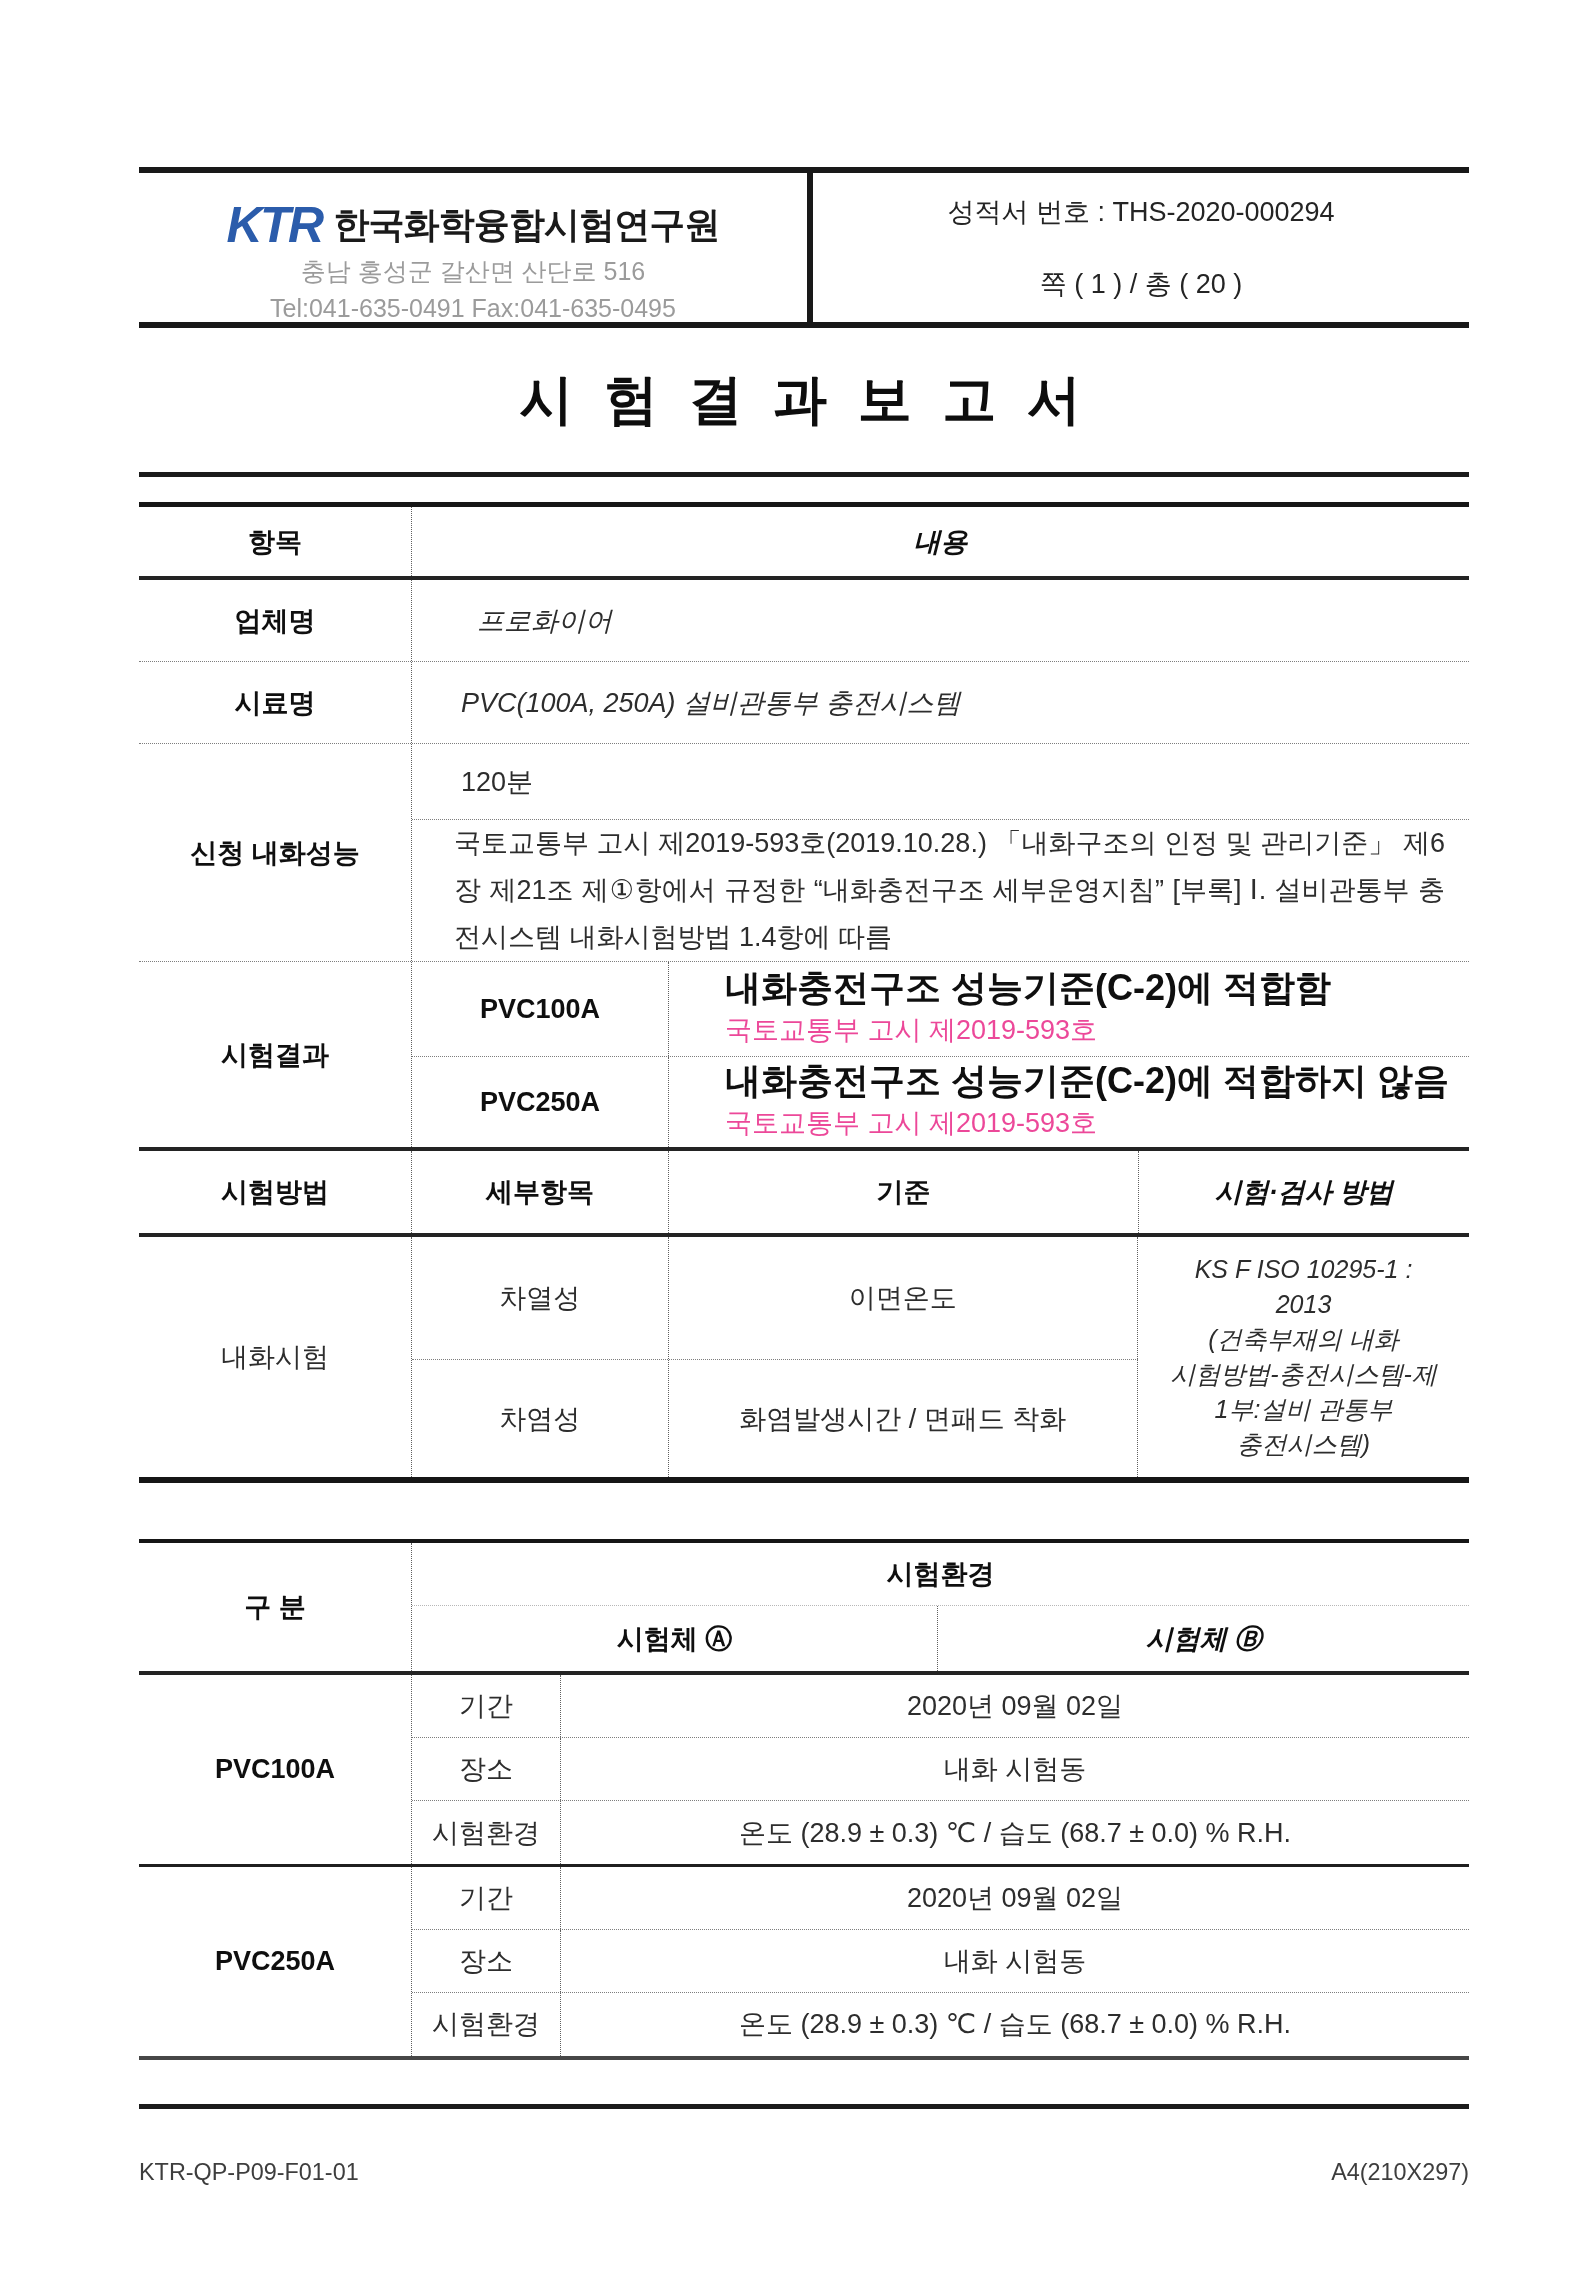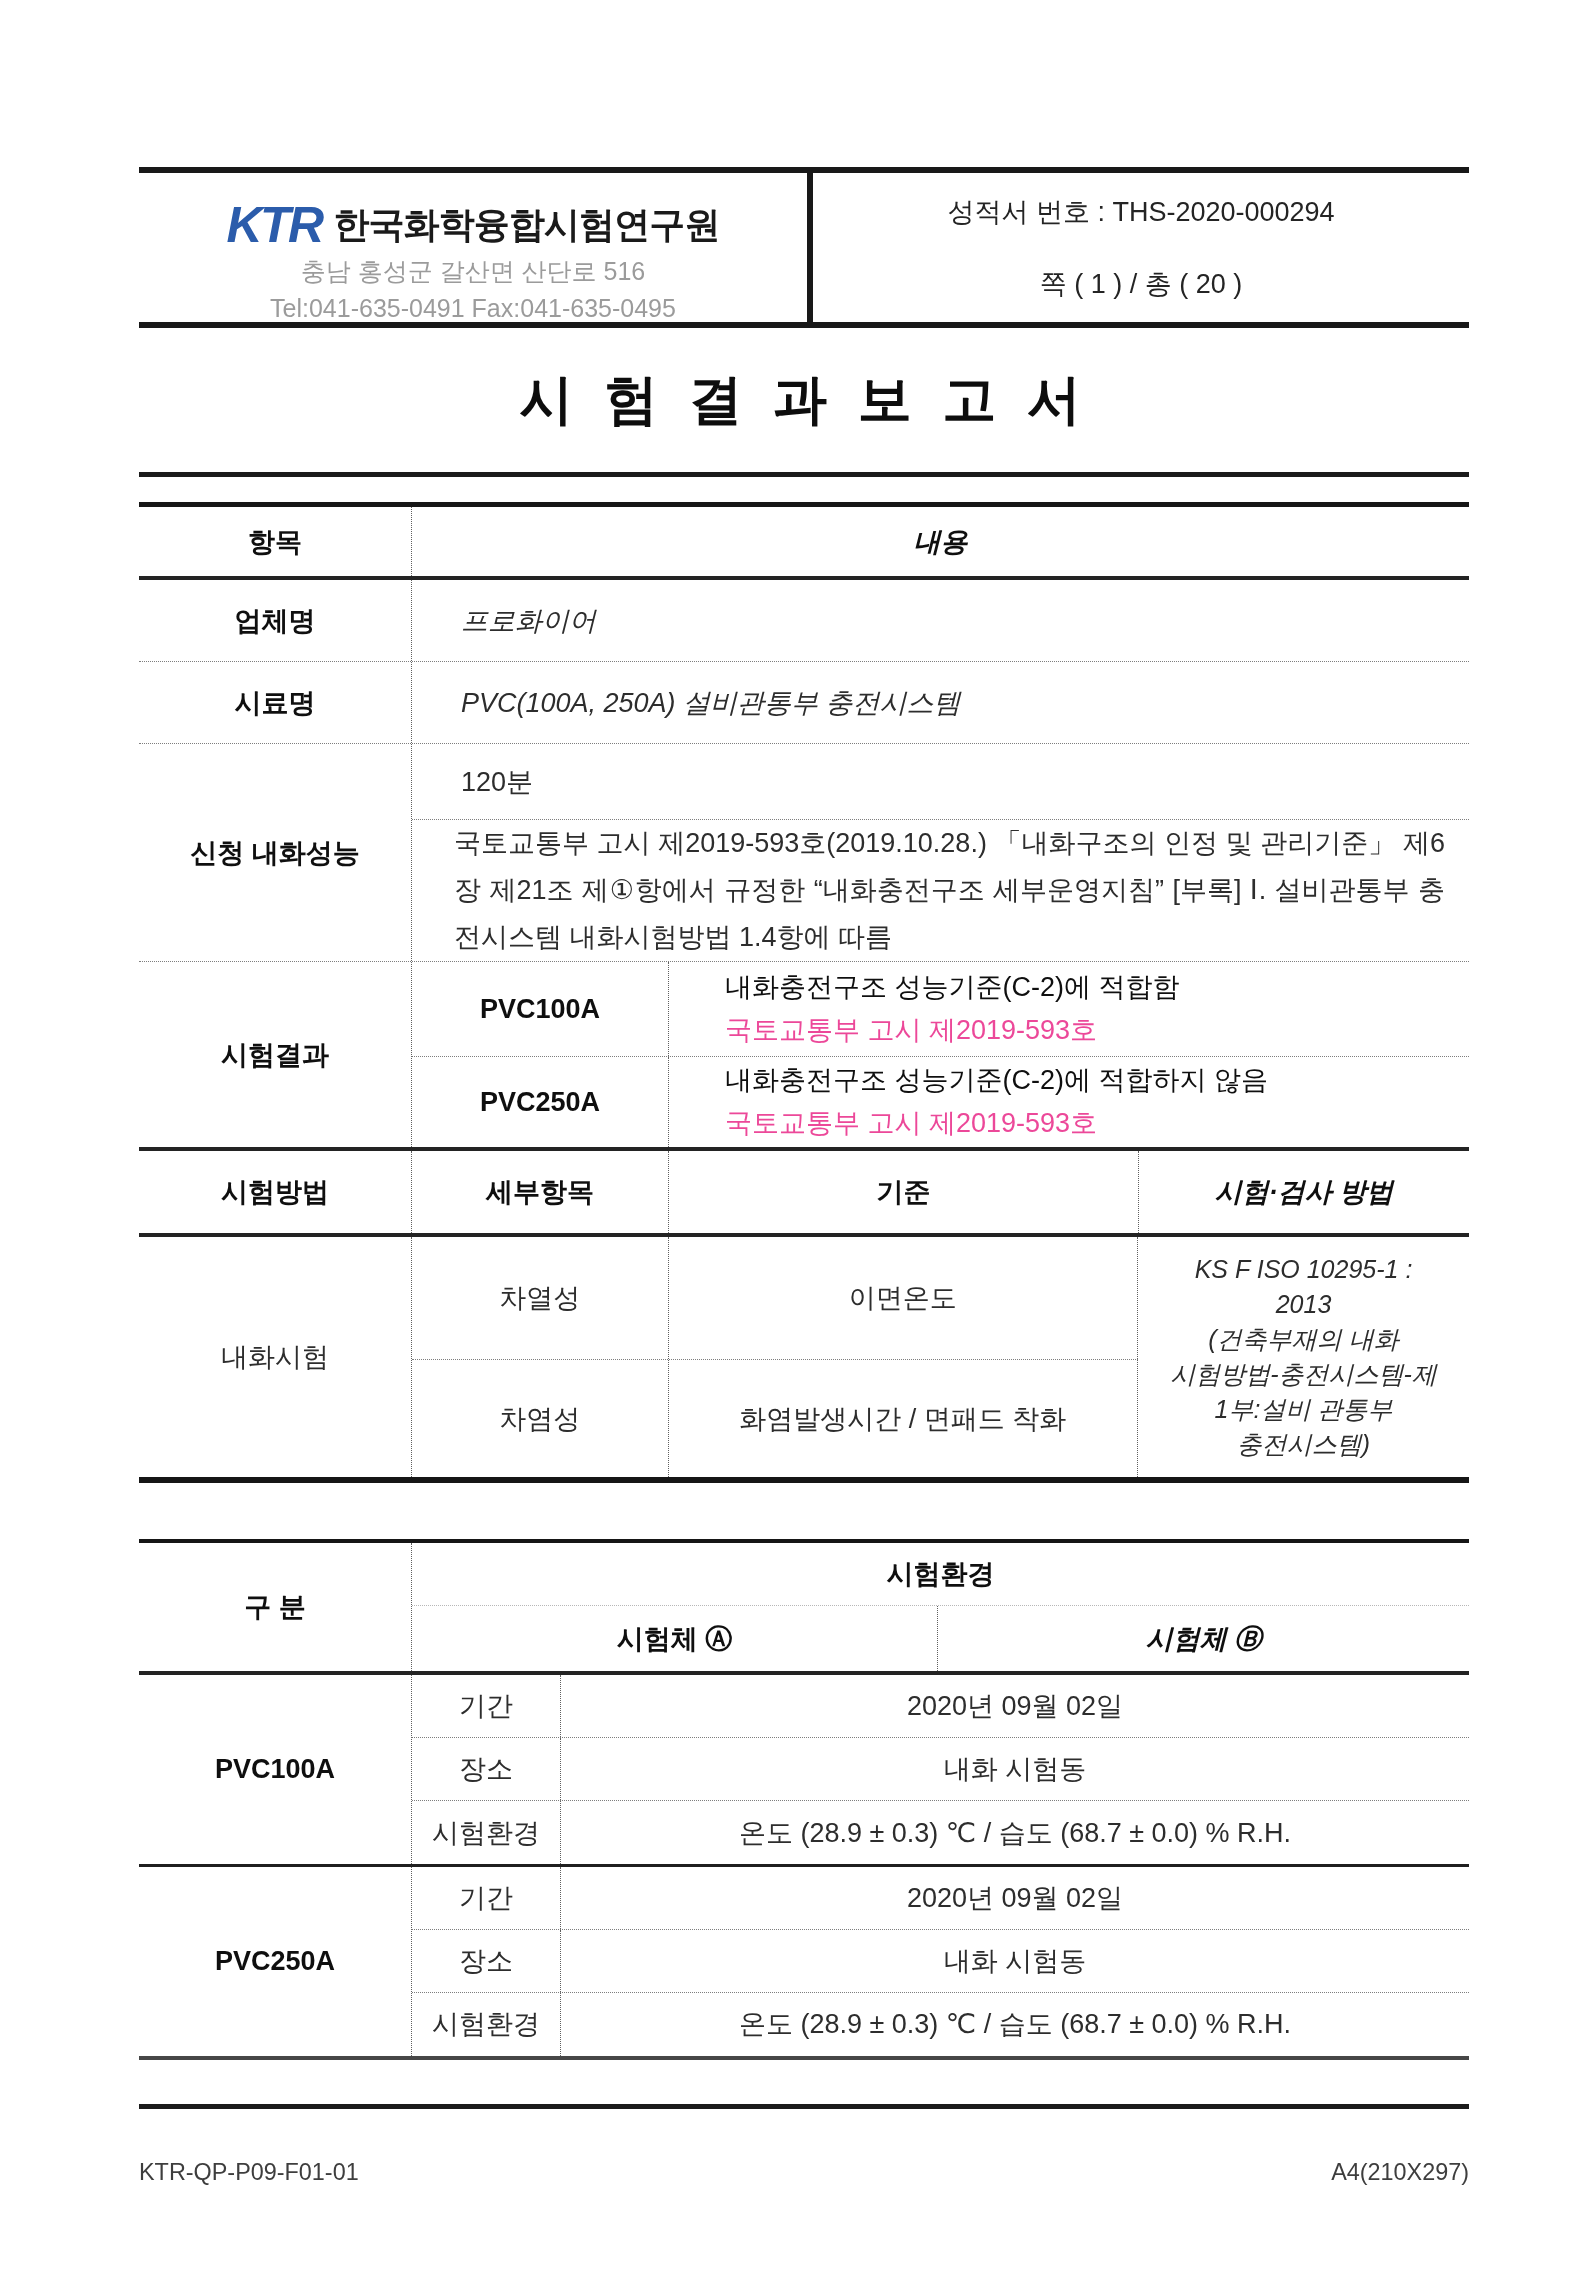--- a/index.html
+++ b/index.html
@@ -38,29 +38,29 @@
   .c4{flex:1;font-style:italic;}
   .vd{border-right:1.7px dotted #5f5f5f;}
   .hd{border-bottom:1.7px dotted #7e7e7e;}
   .hs{border-bottom:4.3px solid #232323;}
   .bold{font-weight:bold;color:#0f0f0f;}
   .left{justify-content:flex-start;padding-left:49px;}
   .stack{flex:1;display:flex;flex-direction:column;box-sizing:border-box;}
 
   
   .t1{margin-top:25px;border-top:5.2px solid #161616;border-bottom:6px solid #161616;}
-  .rh-hdr{height:73px;} .rh-co{height:82px;} .rh-sa{height:82px;}
+  .rh-hdr{height:73px;} .rh-co{height:82px;gap:16px;} .rh-sa{height:82px;}
   .rh-du{height:76px;} .rh-ba{height:141px;}
   .rh-r1{height:95px;} .rh-r2{height:90px;}
   .rh-mh{height:86px;} .rh-m1{height:123px;} .rh-m2{height:117px;}
   .basis{padding:0 24px 0 42px;}
   .basis-text{text-align:justify;line-height:47px;font-size:27px;color:#2d2d2d;}
   .res{flex:1;display:flex;flex-direction:column;align-items:flex-start;justify-content:center;
     padding-left:56px;gap:7.8px;line-height:35px;box-sizing:border-box;}
-  .res .verdict{font-weight:normal;color:#0f0f0f;font-size:27px;}
+  .res .verdict{font-weight:bold;color:#0f0f0f;font-size:36px;}
   .res .basis-sub{font-size:27px;color:#ec4899;}
   .midstack{width:726px;display:flex;flex-direction:column;box-sizing:border-box;}
   .midrow{display:flex;box-sizing:border-box;}
   .ks{white-space:pre-line;text-align:center;font-size:25px;line-height:35px;padding:0 7px;}
 
   
   .t2{margin-top:56px;border-top:4.3px solid #161616;border-bottom:4.3px solid #474747;}
   .g1{width:273px;}
   .gl{width:149px;}
   .ab{width:526px;}

